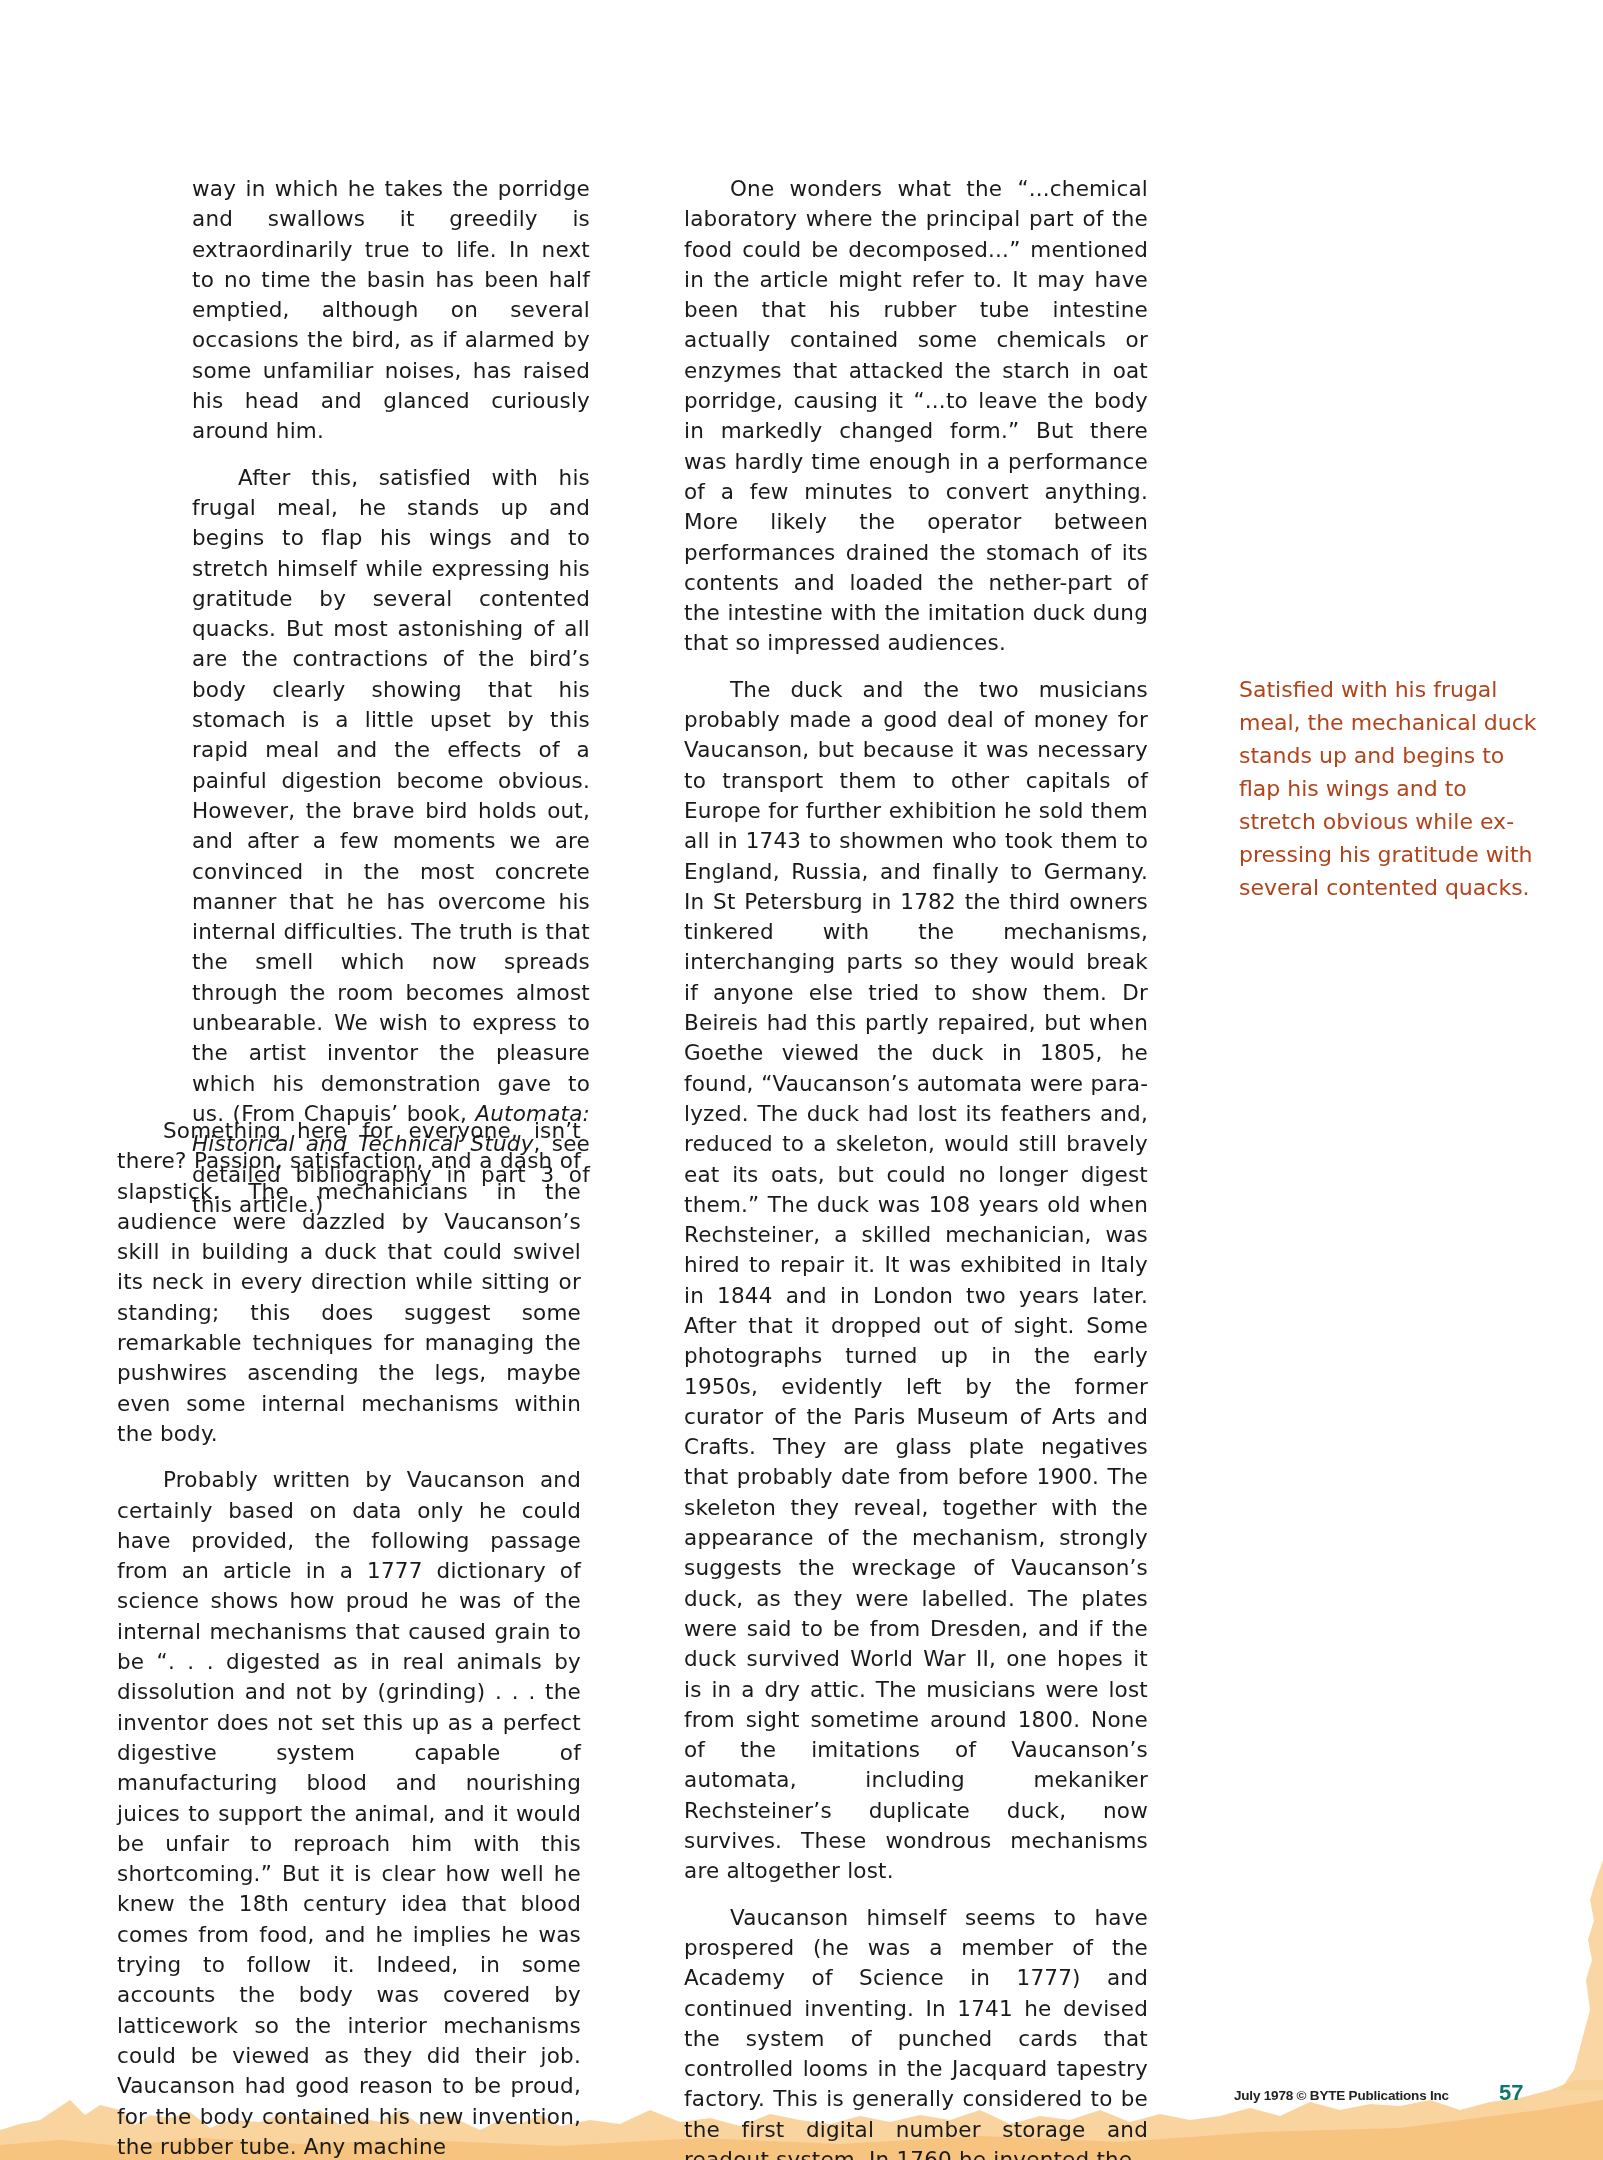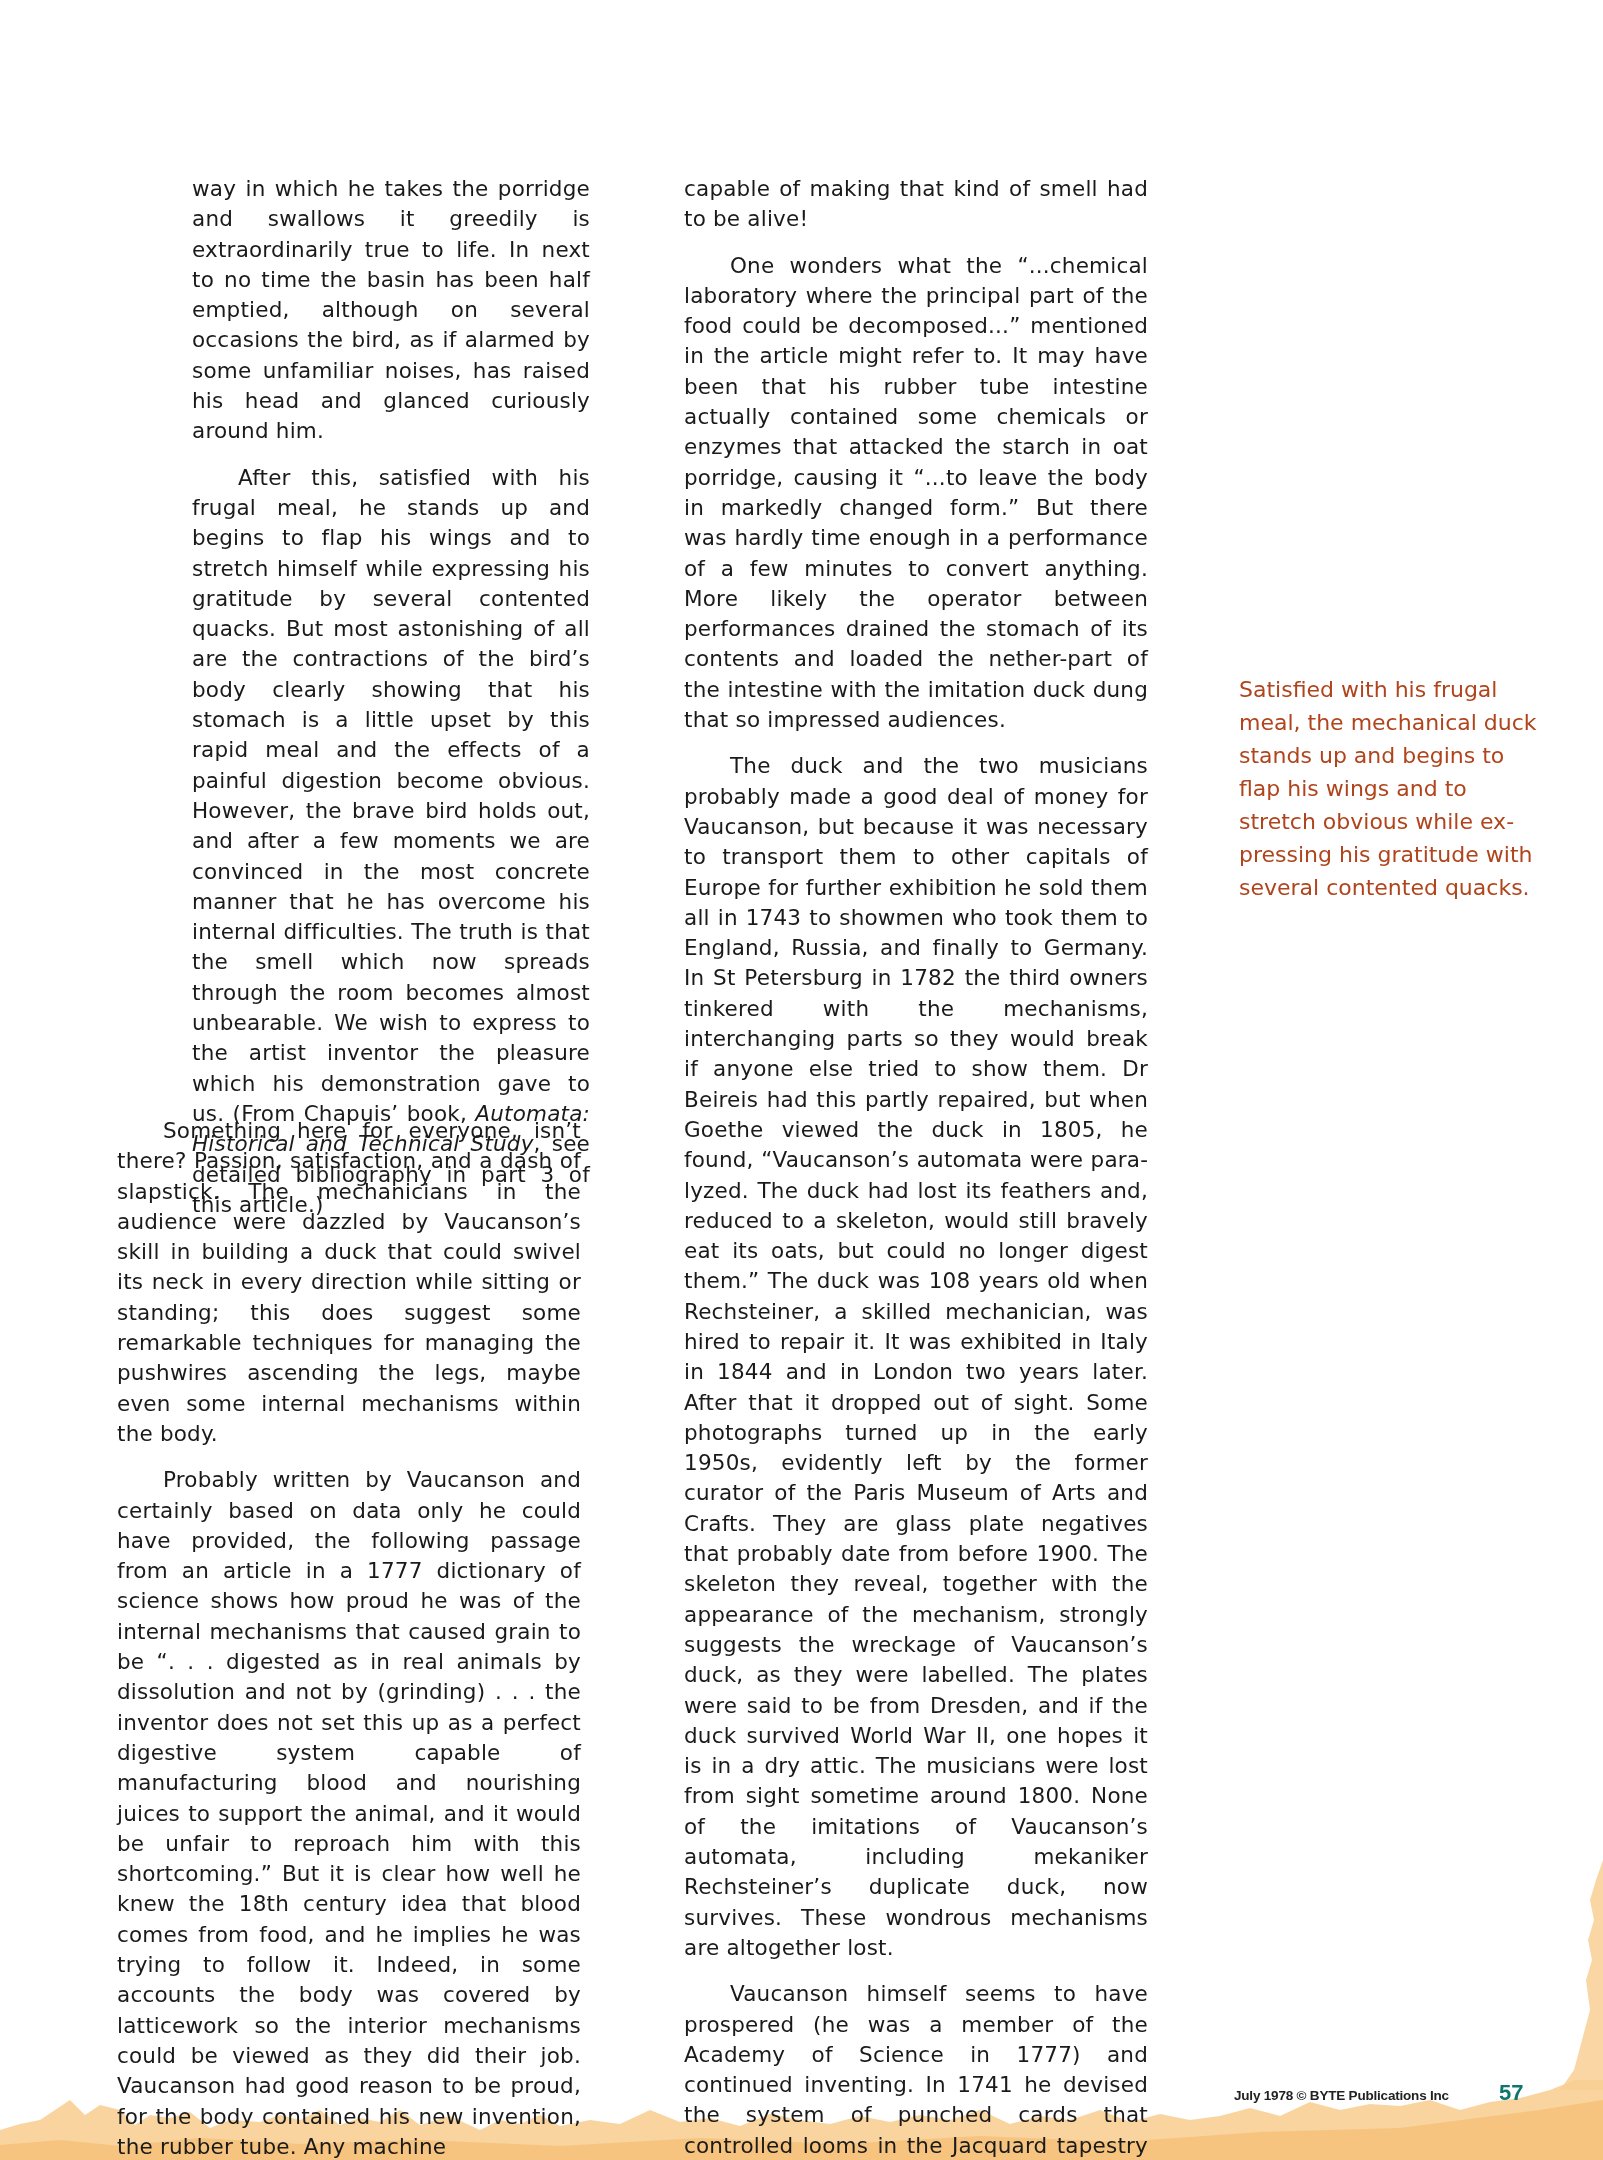--- a/index.html
+++ b/index.html
@@ -60,21 +60,20 @@
   <p>way in which he takes the porridge and swallows it greedily is extraordi­narily true to life. In next to no time the basin has been half emptied, al­though on several occasions the bird, as if alarmed by some unfamiliar noises, has raised his head and glanced curiously around him.</p>
   <p class="indent"><span>After this, satisfied with his frugal meal, he stands up and begins to flap his wings and to stretch himself while expressing his gratitude by several con­tented quacks. But most astonishing of all are the contractions of the bird’s body clearly showing that his stomach is a little upset by this rapid meal and the effects of a painful digestion be­come obvious. However, the brave bird holds out, and after a few moments we are convinced in the most concrete manner that he has overcome his in­ternal difficulties. The truth is that the smell which now spreads through the room becomes almost unbearable. We wish to express to the artist inventor the pleasure which his demonstration gave to us. (From Chapuis’ book,</span> <em>Automata: Historical and Technical Study</em><span>, see detailed bibliography in part 3 of this article.)</span></p>
 </div>
 
 <div class="col body-left">
   <p class="indent">Something here for everyone, isn’t there? Passion, satisfaction, and a dash of slapstick. The mechanicians in the audience were dazzled by Vaucanson’s skill in building a duck that could swivel its neck in every direction while sitting or standing; this does suggest some remarkable techniques for managing the pushwires ascending the legs, maybe even some internal mechanisms within the body.</p>
   <p class="indent">Probably written by Vaucanson and cer­tainly based on data only he could have pro­vided, the following passage from an article in a 1777 dictionary of science shows how proud he was of the internal mechanisms that caused grain to be “. . . digested as in real animals by dissolution and not by (grinding) . . . the inventor does not set this up as a perfect digestive system capable of manufacturing blood and nourishing juices to support the animal, and it would be un­fair to reproach him with this shortcoming.” But it is clear how well he knew the 18th century idea that blood comes from food, and he implies he was trying to follow it. Indeed, in some accounts the body was covered by latticework so the interior mechanisms could be viewed as they did their job. Vaucanson had good reason to be proud, for the body contained his new invention, the rubber tube. Any machine</p>
 </div>
 
 <div class="col body-mid">
-  <p>capable of making that kind of smell had to be alive!</p>
   <p class="indent">One wonders what the “...chemical lab­oratory where the principal part of the food could be decomposed...” mentioned in the article might refer to. It may have been that his rubber tube intestine actually con­tained some chemicals or enzymes that attacked the starch in oat porridge, causing it “...to leave the body in markedly changed form.” But there was hardly time enough in a performance of a few minutes to convert anything. More likely the operator between performances drained the stomach of its contents and loaded the nether-part of the intestine with the imitation duck dung that so impressed audiences.</p>
   <p class="indent">The duck and the two musicians probably made a good deal of money for Vaucanson, but because it was necessary to transport them to other capitals of Europe for further exhibition he sold them all in 1743 to show­men who took them to England, Russia, and finally to Germany. In St Petersburg in 1782 the third owners tinkered with the mecha­nisms, interchanging parts so they would break if anyone else tried to show them. Dr Beireis had this partly repaired, but when Goethe viewed the duck in 1805, he found, “Vaucanson’s automata were para­lyzed. The duck had lost its feathers and, reduced to a skeleton, would still bravely eat its oats, but could no longer digest them.” The duck was 108 years old when Rechsteiner, a skilled mechanician, was hired to repair it. It was exhibited in Italy in 1844 and in London two years later. After that it dropped out of sight. Some photographs turned up in the early 1950s, evidently left by the former curator of the Paris Museum of Arts and Crafts. They are glass plate negatives that probably date from before 1900. The skeleton they reveal, together with the appearance of the mecha­nism, strongly suggests the wreckage of Vaucanson’s duck, as they were labelled. The plates were said to be from Dresden, and if the duck survived World War II, one hopes it is in a dry attic. The musicians were lost from sight sometime around 1800. None of the imitations of Vaucanson’s automata, including mekaniker Rechsteiner’s duplicate duck, now survives. These won­drous mechanisms are altogether lost.</p>
   <p class="indent">Vaucanson himself seems to have pros­pered (he was a member of the Academy of Science in 1777) and continued inventing. In 1741 he devised the system of punched cards that controlled looms in the Jacquard tapestry factory. This is generally considered to be the first digital number storage and readout system. In 1760 he invented the</p>
 </div>
 
 <div class="pull-quote">
   <p>Satisfied with his frugal meal, the mechanical duck stands up and begins to flap his wings and to stretch obvious while ex­pressing his gratitude with several contented quacks.</p>
 </div>
 
 <div class="footer-text">July 1978 © BYTE Publications Inc</div>

